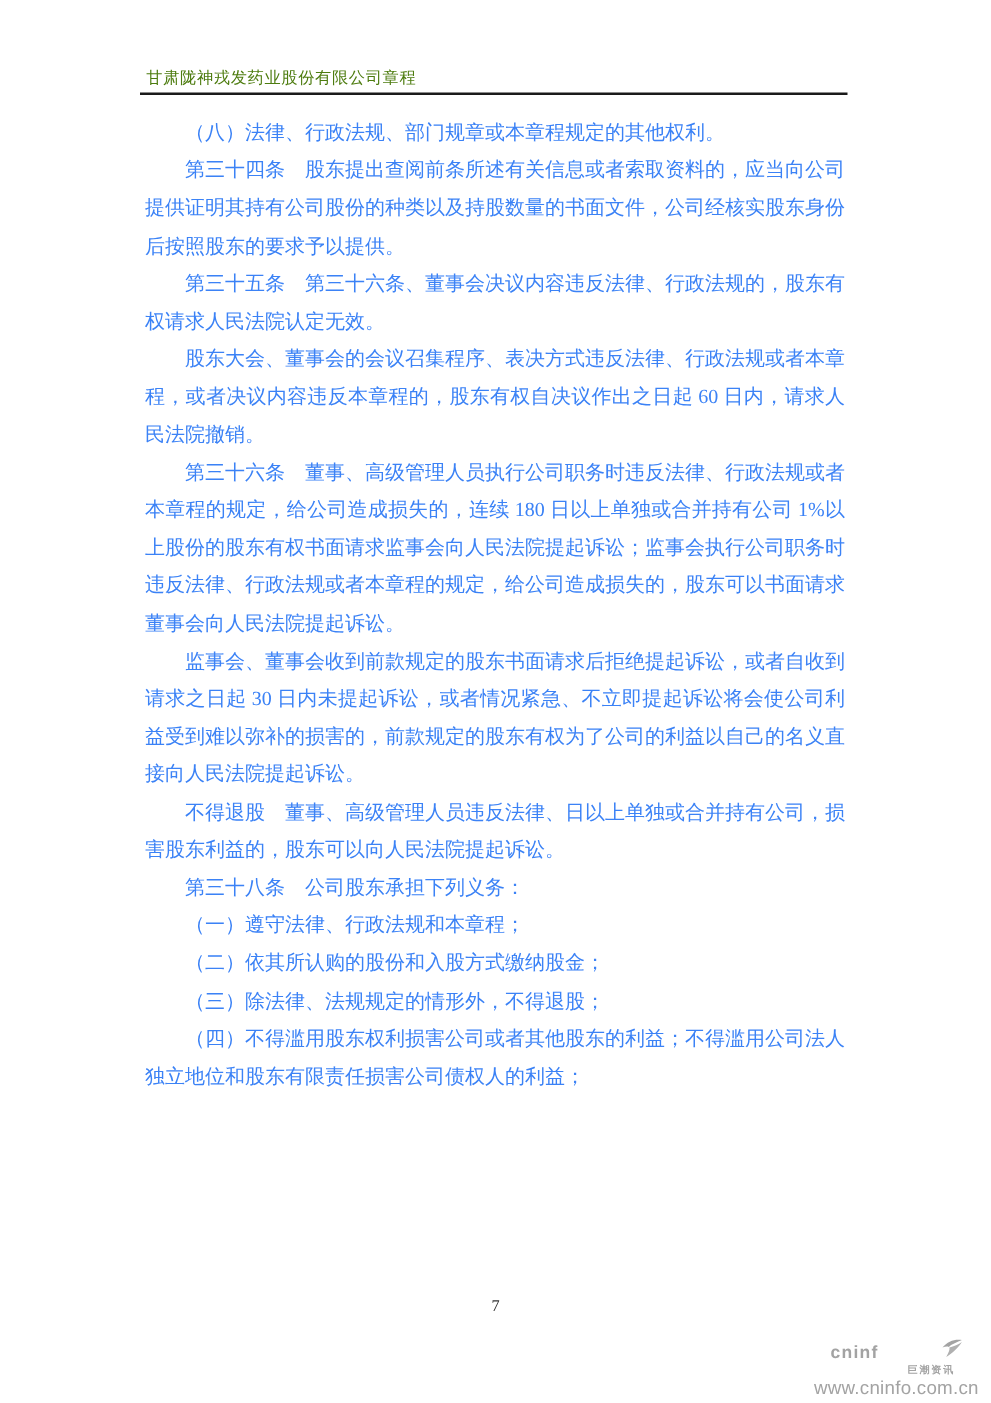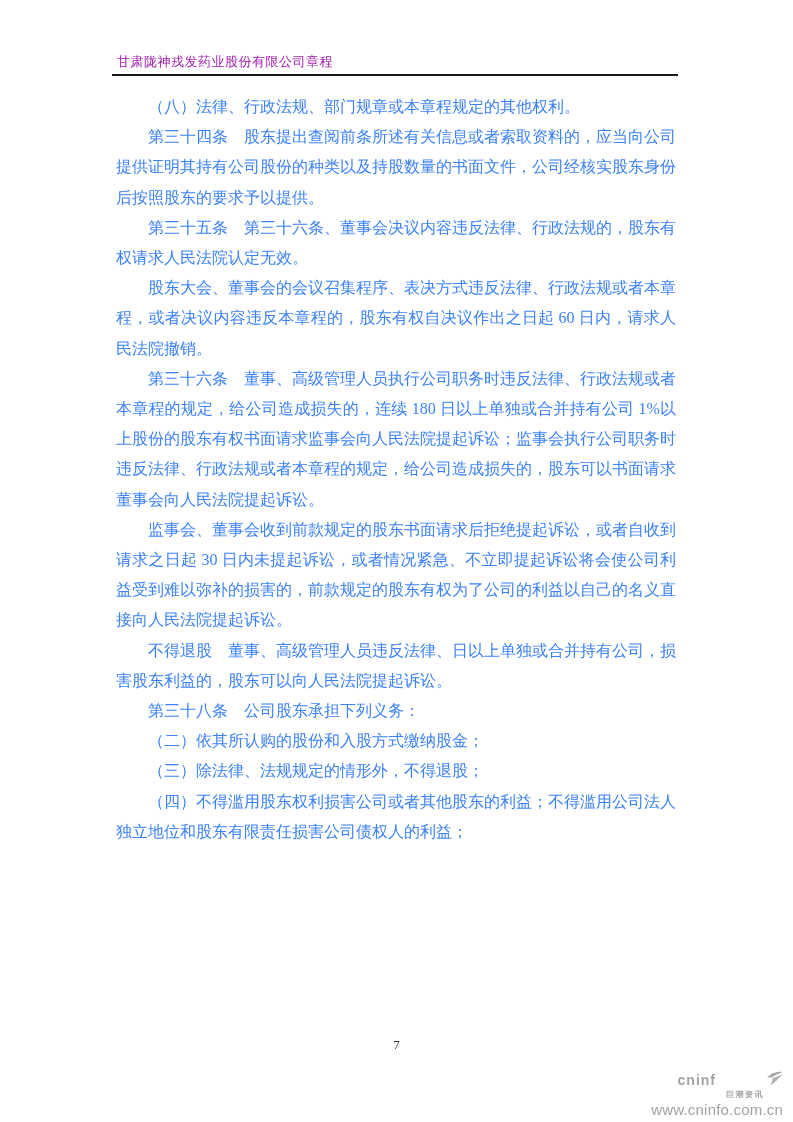--- a/index.html
+++ b/index.html
@@ -11,21 +11,21 @@
     overflow: hidden;
     font-family: "Liberation Serif", "DejaVu Serif", serif;
     color: #111111;
   }
   .header-title {
     position: absolute;
     top: 53px;
     left: 117px;
     font-size: 13px;
     letter-spacing: 0.5px;
-    color: #a21caf;
+    color: #4d7c0f;
     white-space: nowrap;
   }
   .header-rule {
     position: absolute;
     top: 74px;
     left: 112px;
     width: 566px;
     height: 2px;
     background: #1a1a1a;
   }
@@ -62,21 +62,21 @@
     top: 1071px;
     right: 10px;
     font-family: "Liberation Sans", "DejaVu Sans", sans-serif;
     color: #a3a3a3;
     text-align: right;
     line-height: 1;
   }
   .logo-row1 {
     display: flex;
     align-items: center;
-    justify-content: flex-end;
+    justify-content: center;
     gap: 48px;
   }
   .logo-brand {
     font-size: 14px;
     font-weight: bold;
     letter-spacing: 1px;
   }
   .logo-icon {
     margin-left: 2px;
     display: inline-block;
@@ -105,20 +105,21 @@
 
   <div class="doc-body" id="doc-body">
       <p><span>（八）法律、行政法规、部门规章或本章程规定的其他权利。</span></p>
       <p><b class="term">第三十四条</b><span>　股东提出查阅前条所述有关信息或者索取资料的，应当向公司提供证明其持有公司股份的种类以及持股数量的书面文件，公司经核实股东身份后按照股东的要求予以提供。</span></p>
       <p><b class="term">第三十五条</b><span>　第三十六条、董事会决议内容违反法律、行政法规的，股东有权请求人民法院认定无效。</span></p>
       <p><span>股东大会、董事会的会议召集程序、表决方式违反法律、行政法规或者本章程，或者决议内容违反本章程的，股东有权自决议作出之日起 60 日内，请求人民法院撤销。</span></p>
       <p><b class="term">第三十六条</b><span>　董事、高级管理人员执行公司职务时违反法律、行政法规或者本章程的规定，给公司造成损失的，连续 180 日以上单独或合并持有公司 1%以上股份的股东有权书面请求监事会向人民法院提起诉讼；监事会执行公司职务时违反法律、行政法规或者本章程的规定，给公司造成损失的，股东可以书面请求董事会向人民法院提起诉讼。</span></p>
       <p><span>监事会、董事会收到前款规定的股东书面请求后拒绝提起诉讼，或者自收到请求之日起 30 日内未提起诉讼，或者情况紧急、不立即提起诉讼将会使公司利益受到难以弥补的损害的，前款规定的股东有权为了公司的利益以自己的名义直接向人民法院提起诉讼。</span></p>
       <p><b class="term">不得退股</b><span>　董事、高级管理人员违反法律、日以上单独或合并持有公司，损害股东利益的，股东可以向人民法院提起诉讼。</span></p>
       <p><b class="term">第三十八条</b><span>　公司股东承担下列义务：</span></p>
+      <p><span>（一）遵守法律、行政法规和本章程；</span></p>
       <p><span>（二）依其所认购的股份和入股方式缴纳股金；</span></p>
       <p><span>（三）除法律、法规规定的情形外，不得退股；</span></p>
       <p><span>（四）不得滥用股东权利损害公司或者其他股东的利益；不得滥用公司法人独立地位和股东有限责任损害公司债权人的利益；</span></p>
     </div>
 
   <div class="page-number">7</div>
 
   <div class="logo-block">
     <div class="logo-row1">
       <span class="logo-brand">cninf</span>

